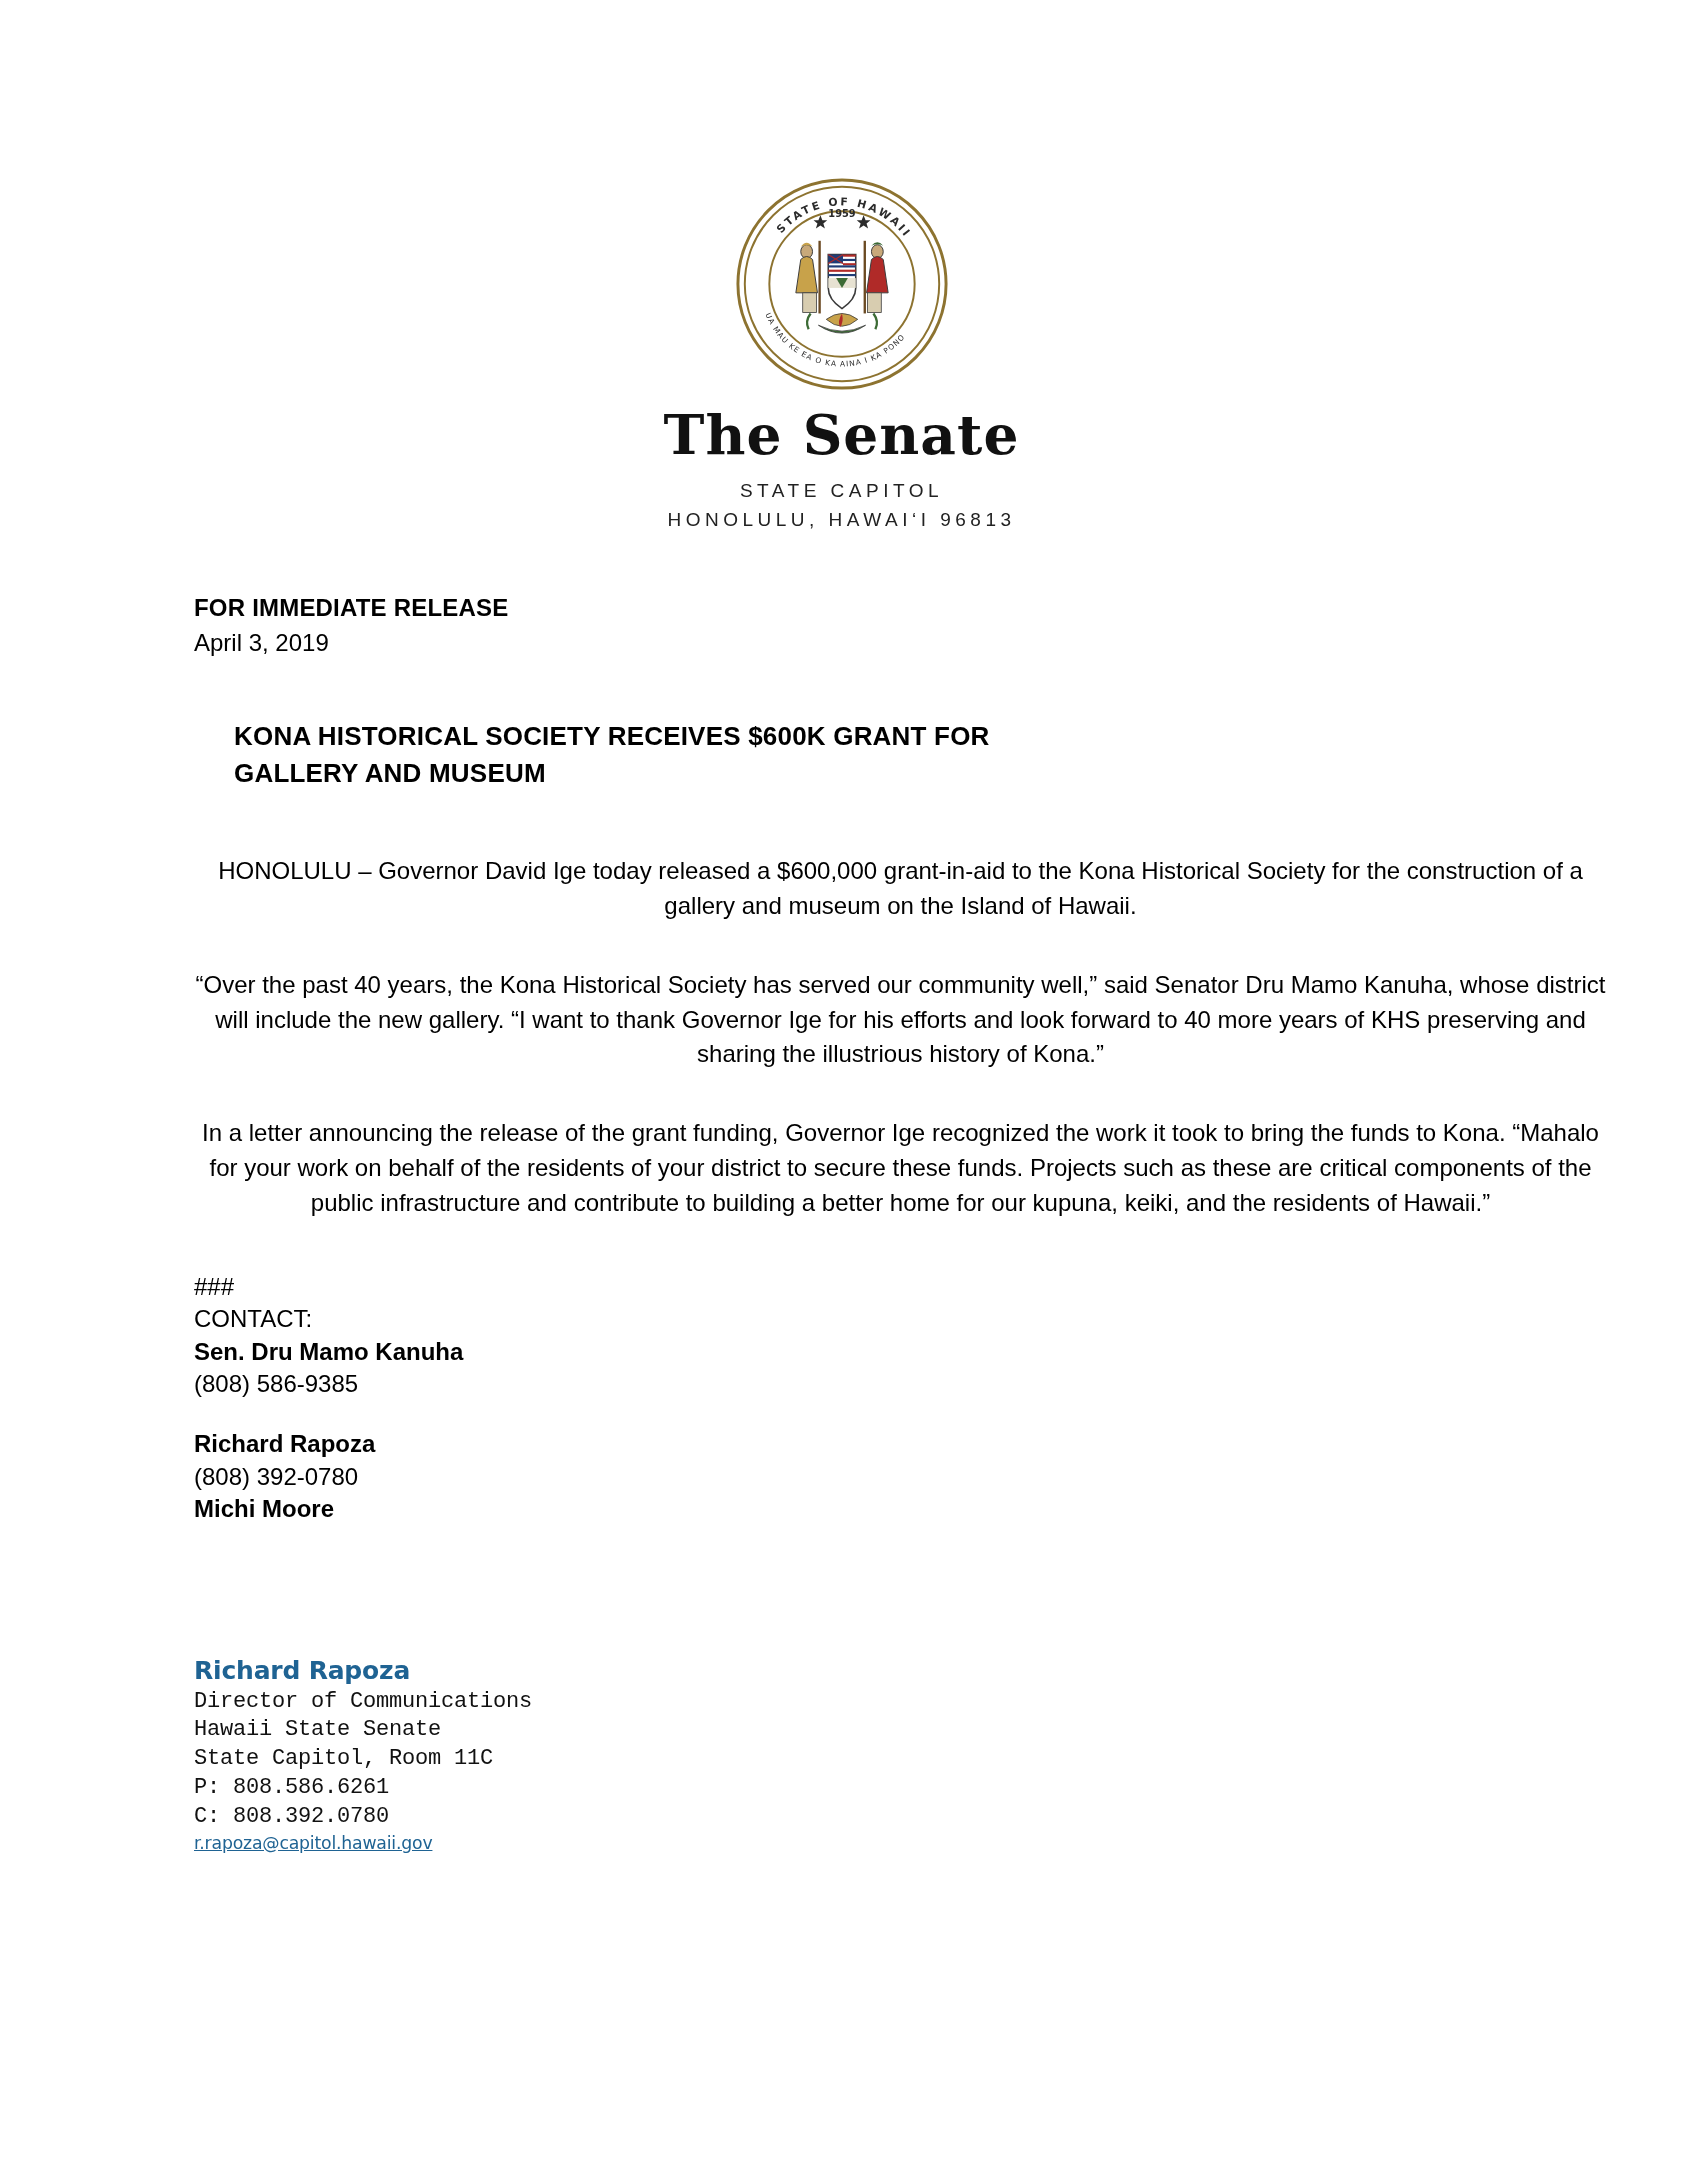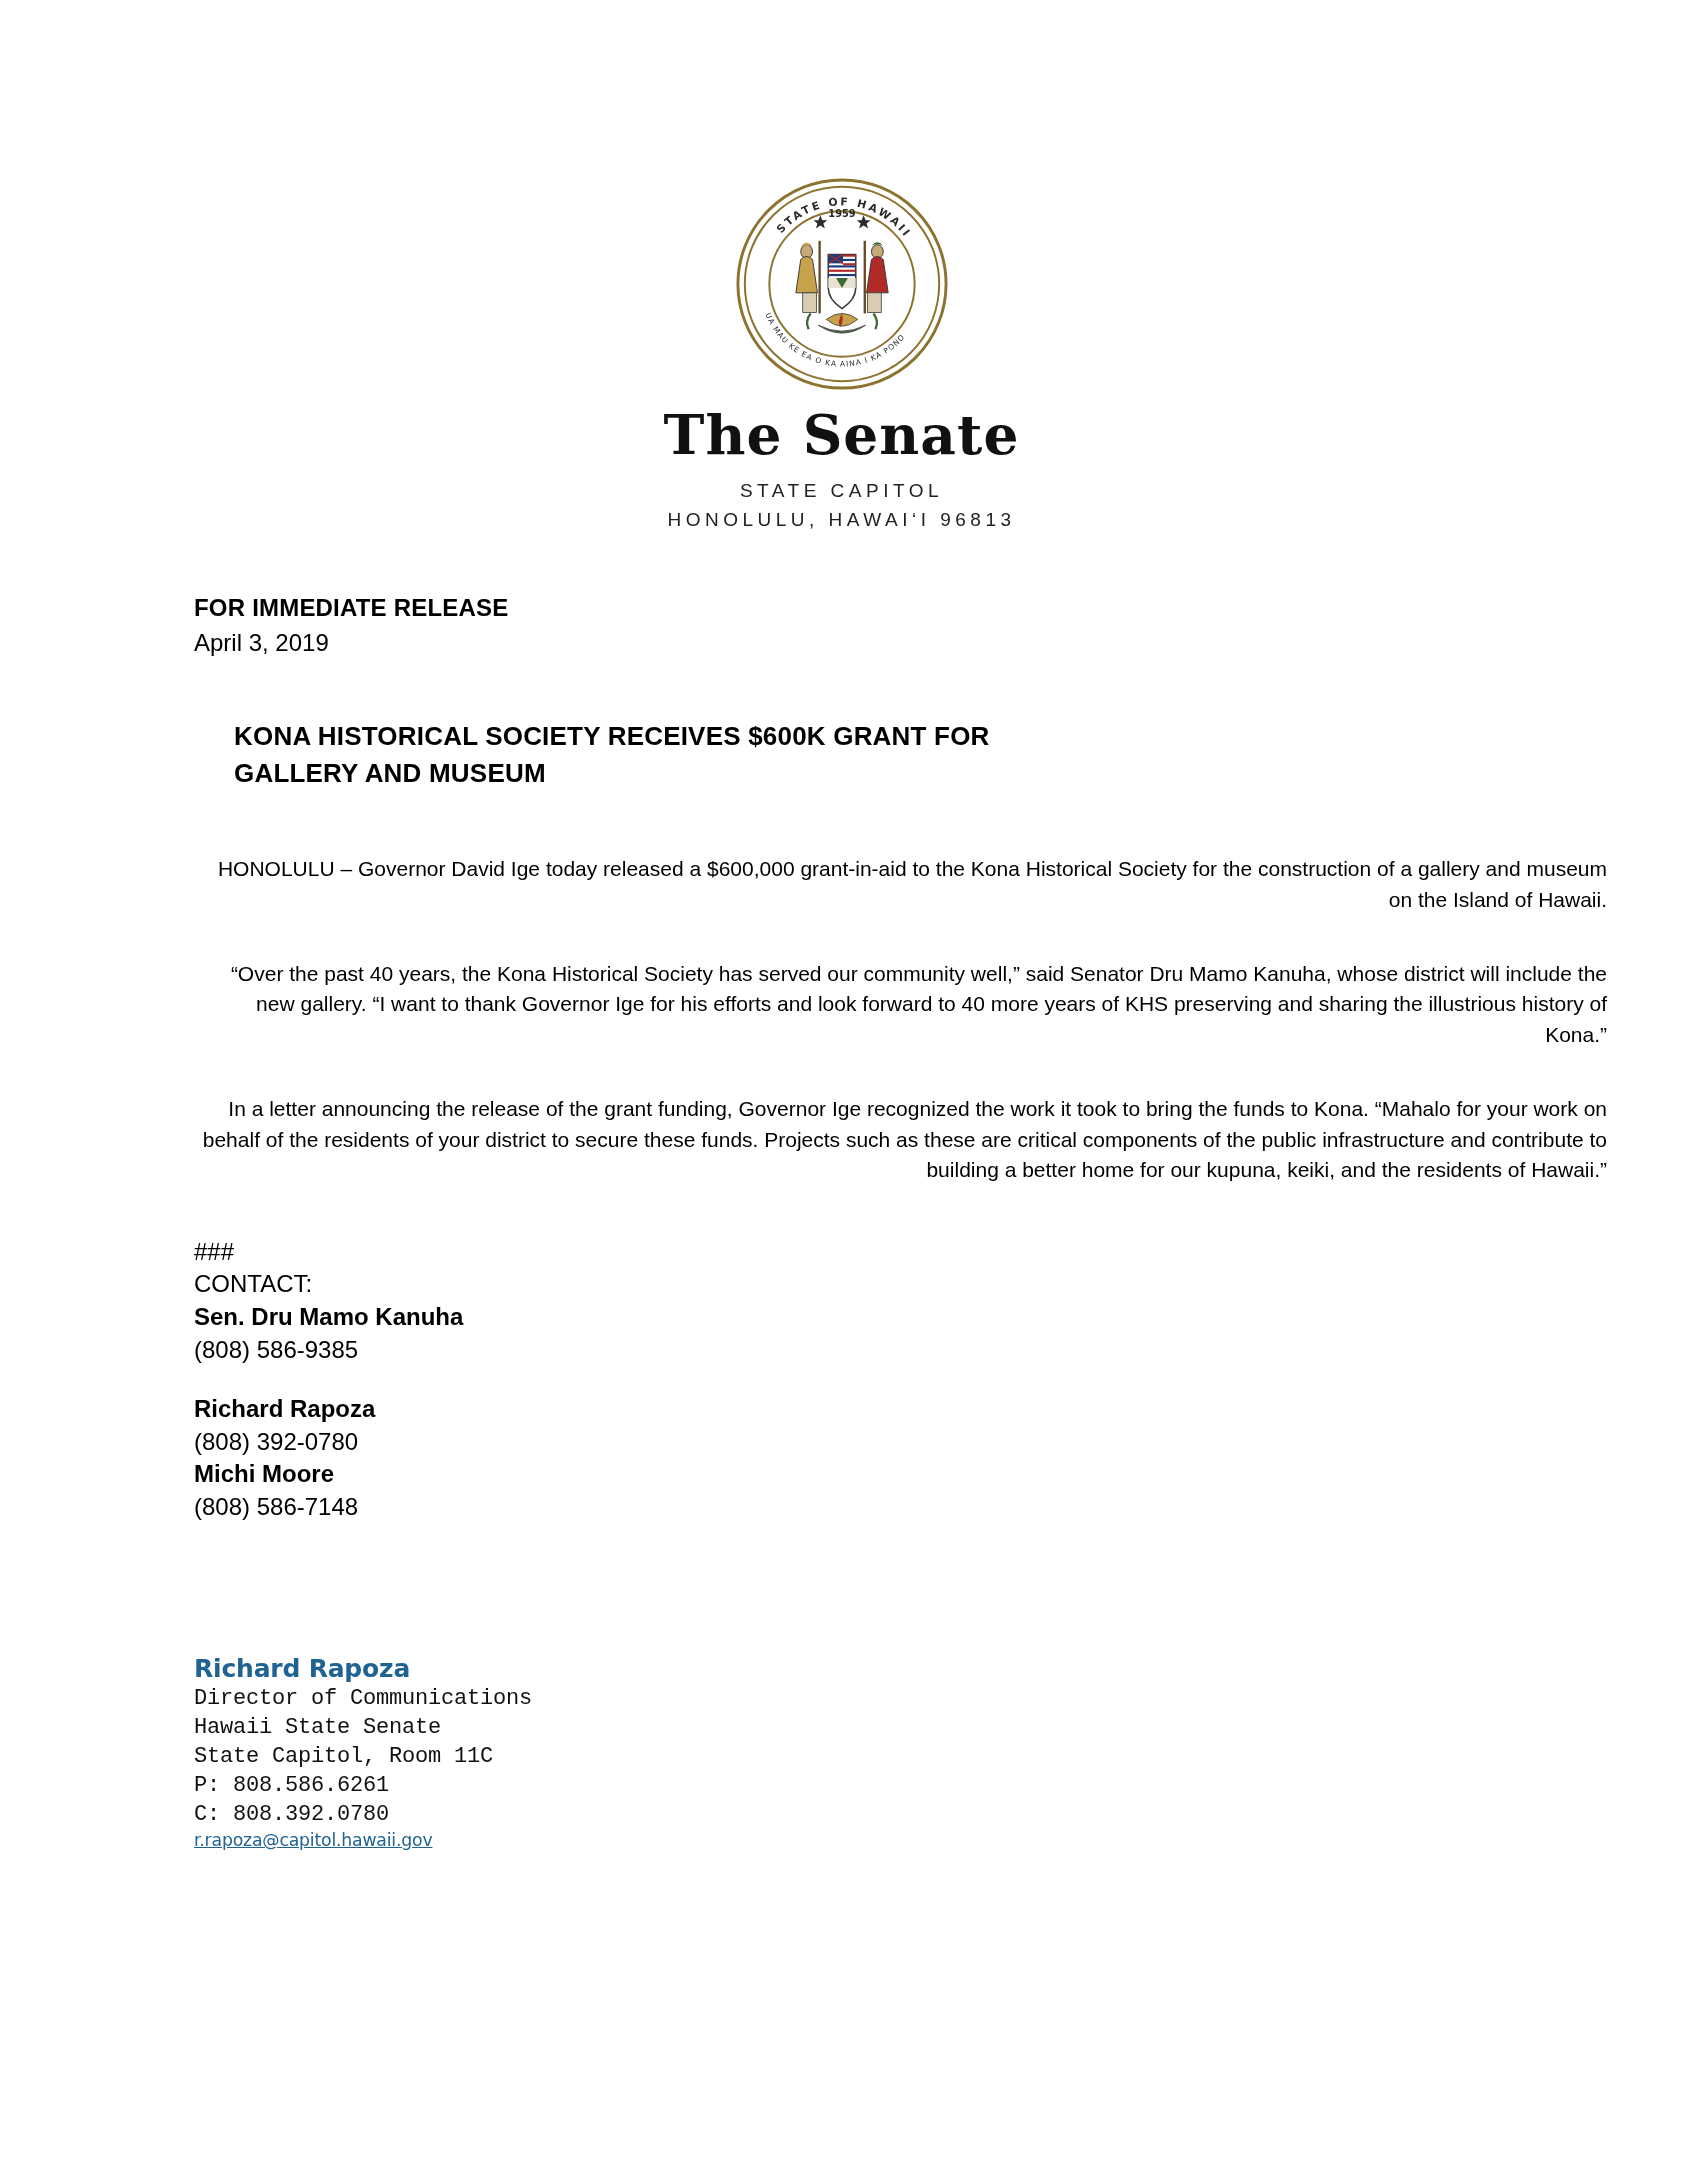--- a/index.html
+++ b/index.html
@@ -77,24 +77,24 @@
   .headline {
     text-align: left;
     font-size: 26px;
     font-weight: bold;
     line-height: 1.45;
     margin-top: 61px;
     letter-spacing: 0.2px;
     padding: 0 40px;
   }
   .para {
-    font-size: 21px;
+    font-size: 24px;
     line-height: 1.45;
     margin-top: 44px;
-    text-align: right;
+    text-align: center;
   }
   .para.first { margin-top: 61px; }
 
   .closing {
     margin-top: 50px;
     font-size: 24px;
     line-height: 1.36;
   }
   .closing .hashes { letter-spacing: 0px; }
   .closing .bold { font-weight: bold; }
@@ -218,21 +218,20 @@
 
     <div class="closing">
       <div class="hashes">###</div>
       <div>CONTACT:</div>
       <div class="bold">Sen. Dru Mamo Kanuha</div>
       <div>(808) 586-9385</div>
       <div class="spacer-line"></div>
       <div class="bold">Richard Rapoza</div>
       <div>(808) 392-0780</div>
       <div class="bold">Michi Moore</div>
-      <div>(808) 586-7148</div>
     </div>
 
     <div class="signature">
       <div class="sig-name">Richard Rapoza</div>
       <div class="sig-line">Director of Communications</div>
       <div class="sig-line">Hawaii State Senate</div>
       <div class="sig-line">State Capitol, Room 11C</div>
       <div class="sig-line">P: 808.586.6261</div>
       <div class="sig-line">C: 808.392.0780</div>
       <a class="sig-email" href="#">r.rapoza@capitol.hawaii.gov</a>

